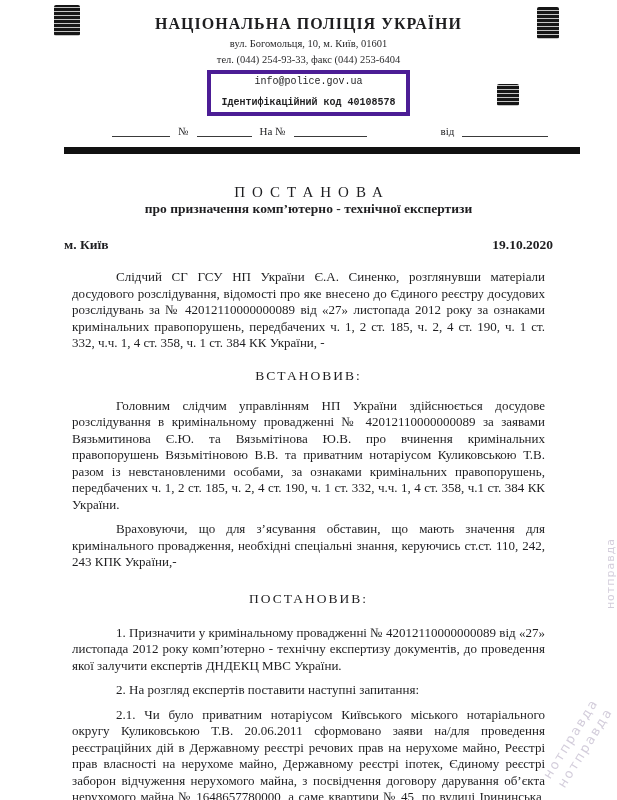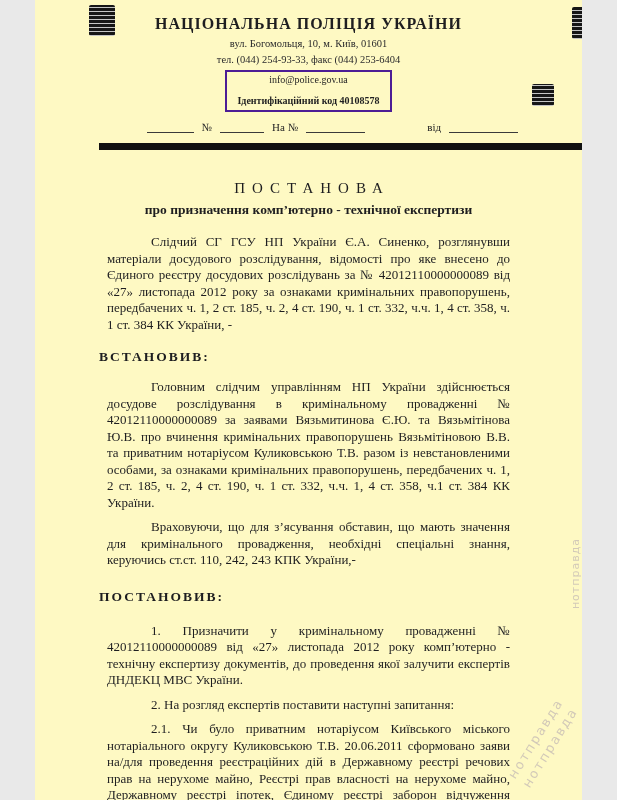--- a/index.html
+++ b/index.html
@@ -1,21 +1,21 @@
 <!DOCTYPE html>
 <html><head>
 <meta charset="utf-8">
 <style>
   html, body { margin:0; padding:0; background:#e9e9e9; }
   .page {
     position: relative;
-    width: 547px;
+    width: 617px;
     height: 800px;
     margin: 0 auto;
-    background: #fef9c3;
+    background: #ffffff;
     font-family: "Liberation Serif", serif;
     color: #1e1e20;
     overflow: hidden;
     box-sizing: border-box;
   }
   .content { padding: 0 64px; }
 
   
   .stamp {
     position: absolute;
@@ -33,24 +33,25 @@
     text-align: center;
     font-size: 16px;
     font-weight: bold;
     letter-spacing: 1px;
     line-height: 1.25;
   }
   .addr { text-align: center; font-size: 10.5px; line-height: 13px; margin-top: 3px; color:#2a2a2c; }
   .id-box-wrap { text-align: center; margin-top: 4px; }
   .id-box {
     display: inline-block;
-    border: 2px solid #4c1d95;
+    border: 4px solid #4c1d95;
     padding: 2px 10px 3px 10px;
     font-size: 10px;
     line-height: 12px;
+    font-family: Liberation Mono, monospace;
   }
   .id-box .email { display: block; }
   .id-box .idcode { display: block; font-weight: bold; margin-top: 9px; }
 
   .ref-line {
     margin-top: 8px;
     padding-left: 48px;
     font-size: 11px;
     display: flex;
     align-items: flex-end;
@@ -71,21 +72,20 @@
   
   .doc-title {
     margin-top: 30px;
     text-align: center;
     font-size: 15px;
     font-weight: normal;
     letter-spacing: 7px;
     padding-left: 7px; 
   }
   .doc-subtitle {
-    margin-top: 5px;
     text-align: center;
     font-size: 13.5px;
     font-weight: bold;
   }
   .place-line {
     margin-top: 20px;
     display: flex;
     justify-content: space-between;
     font-size: 13.5px;
     font-weight: bold;
@@ -95,23 +95,23 @@
   .body-text { margin-top: 16px; }
   .para {
     margin: 8px;
     font-size: 13px;
     line-height: 16.5px;
     text-align: justify;
     text-indent: 44px;
   }
   .heading-center {
     margin: 16px 0 14px 0;
-    text-align: left;
+    text-align: center;
     font-size: 13.5px;
-    font-weight: bold;
+    font-weight: normal;
     letter-spacing: 2px;
   }
   .heading-center.resolved { margin: 20px 0 18px 0; }
 
   
   .watermark {
     position: absolute;
     font-family: "DejaVu Sans", sans-serif;
     color: rgba(150, 135, 170, 0.42);
     pointer-events: none;
@@ -168,20 +168,24 @@
       <span class="blank b88"></span>
     </div>
   </div>
 
   <div class="bar"></div>
 
   <div class="content">
     <div class="doc-title">ПОСТАНОВА</div>
     <div class="doc-subtitle">про призначення комп’ютерно - технічної експертизи</div>
 
+    <div class="place-line">
+      <span>м. Київ</span>
+      <span>19.10.2020</span>
+    </div>
 
     <div class="body-text">
       <p class="para">Слідчий СГ ГСУ НП України Є.А. Синенко, розглянувши матеріали досудового розслідування, відомості про яке внесено до Єдиного реєстру досудових розслідувань за № 42012110000000089 від «27» листопада 2012 року за ознаками кримінальних правопорушень, передбачених ч. 1, 2 ст. 185, ч. 2, 4 ст. 190, ч. 1 ст. 332, ч.ч. 1, 4 ст. 358, ч. 1 ст. 384 КК України, -</p>
 
       <div class="heading-center">ВСТАНОВИВ:</div>
 
       <p class="para">Головним слідчим управлінням НП України здійснюється досудове розслідування в кримінальному провадженні № 42012110000000089 за заявами Вязьмитинова Є.Ю. та Вязьмітінова Ю.В. про вчинення кримінальних правопорушень Вязьмітіновою В.В. та приватним нотаріусом Куликовською Т.В. разом із невстановленими особами, за ознаками кримінальних правопорушень, передбачених ч. 1, 2 ст. 185, ч. 2, 4 ст. 190, ч. 1 ст. 332, ч.ч. 1, 4 ст. 358, ч.1 ст. 384 КК України.</p>
       <p class="para">Враховуючи, що для з’ясування обставин, що мають значення для кримінального провадження, необхідні спеціальні знання, керуючись ст.ст. 110, 242, 243 КПК України,-</p>
 
       <div class="heading-center resolved">ПОСТАНОВИВ:</div>

